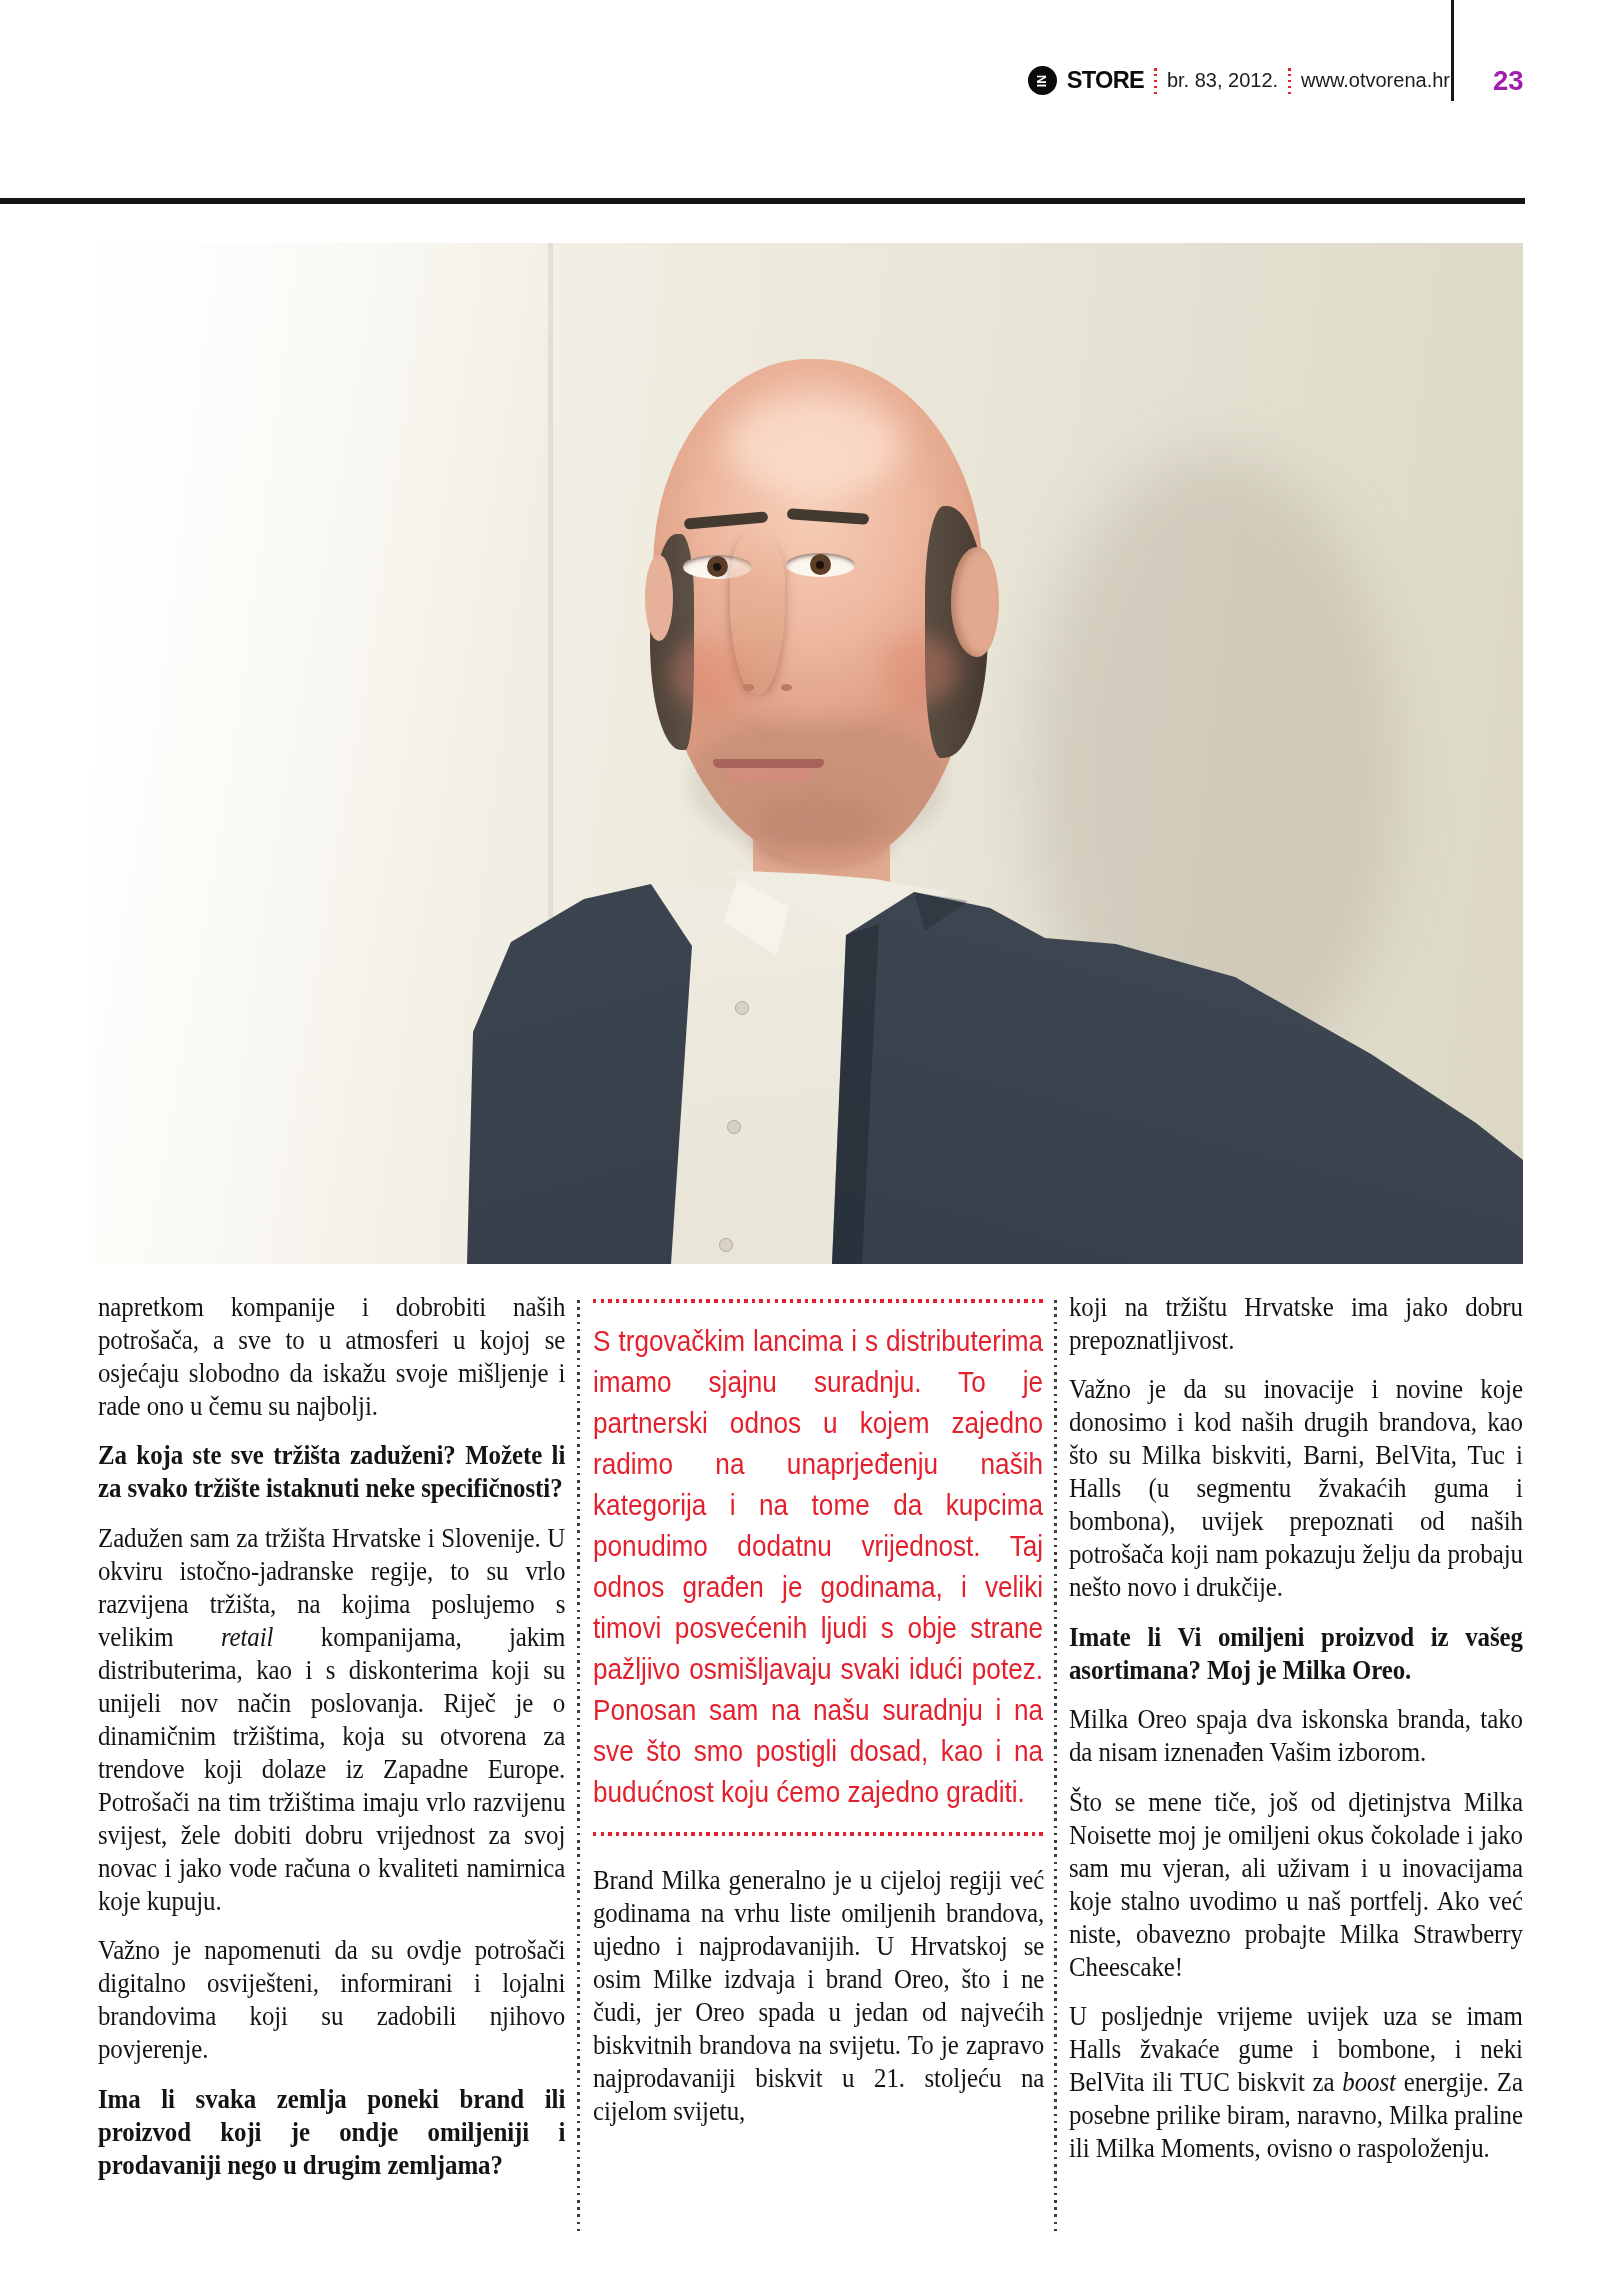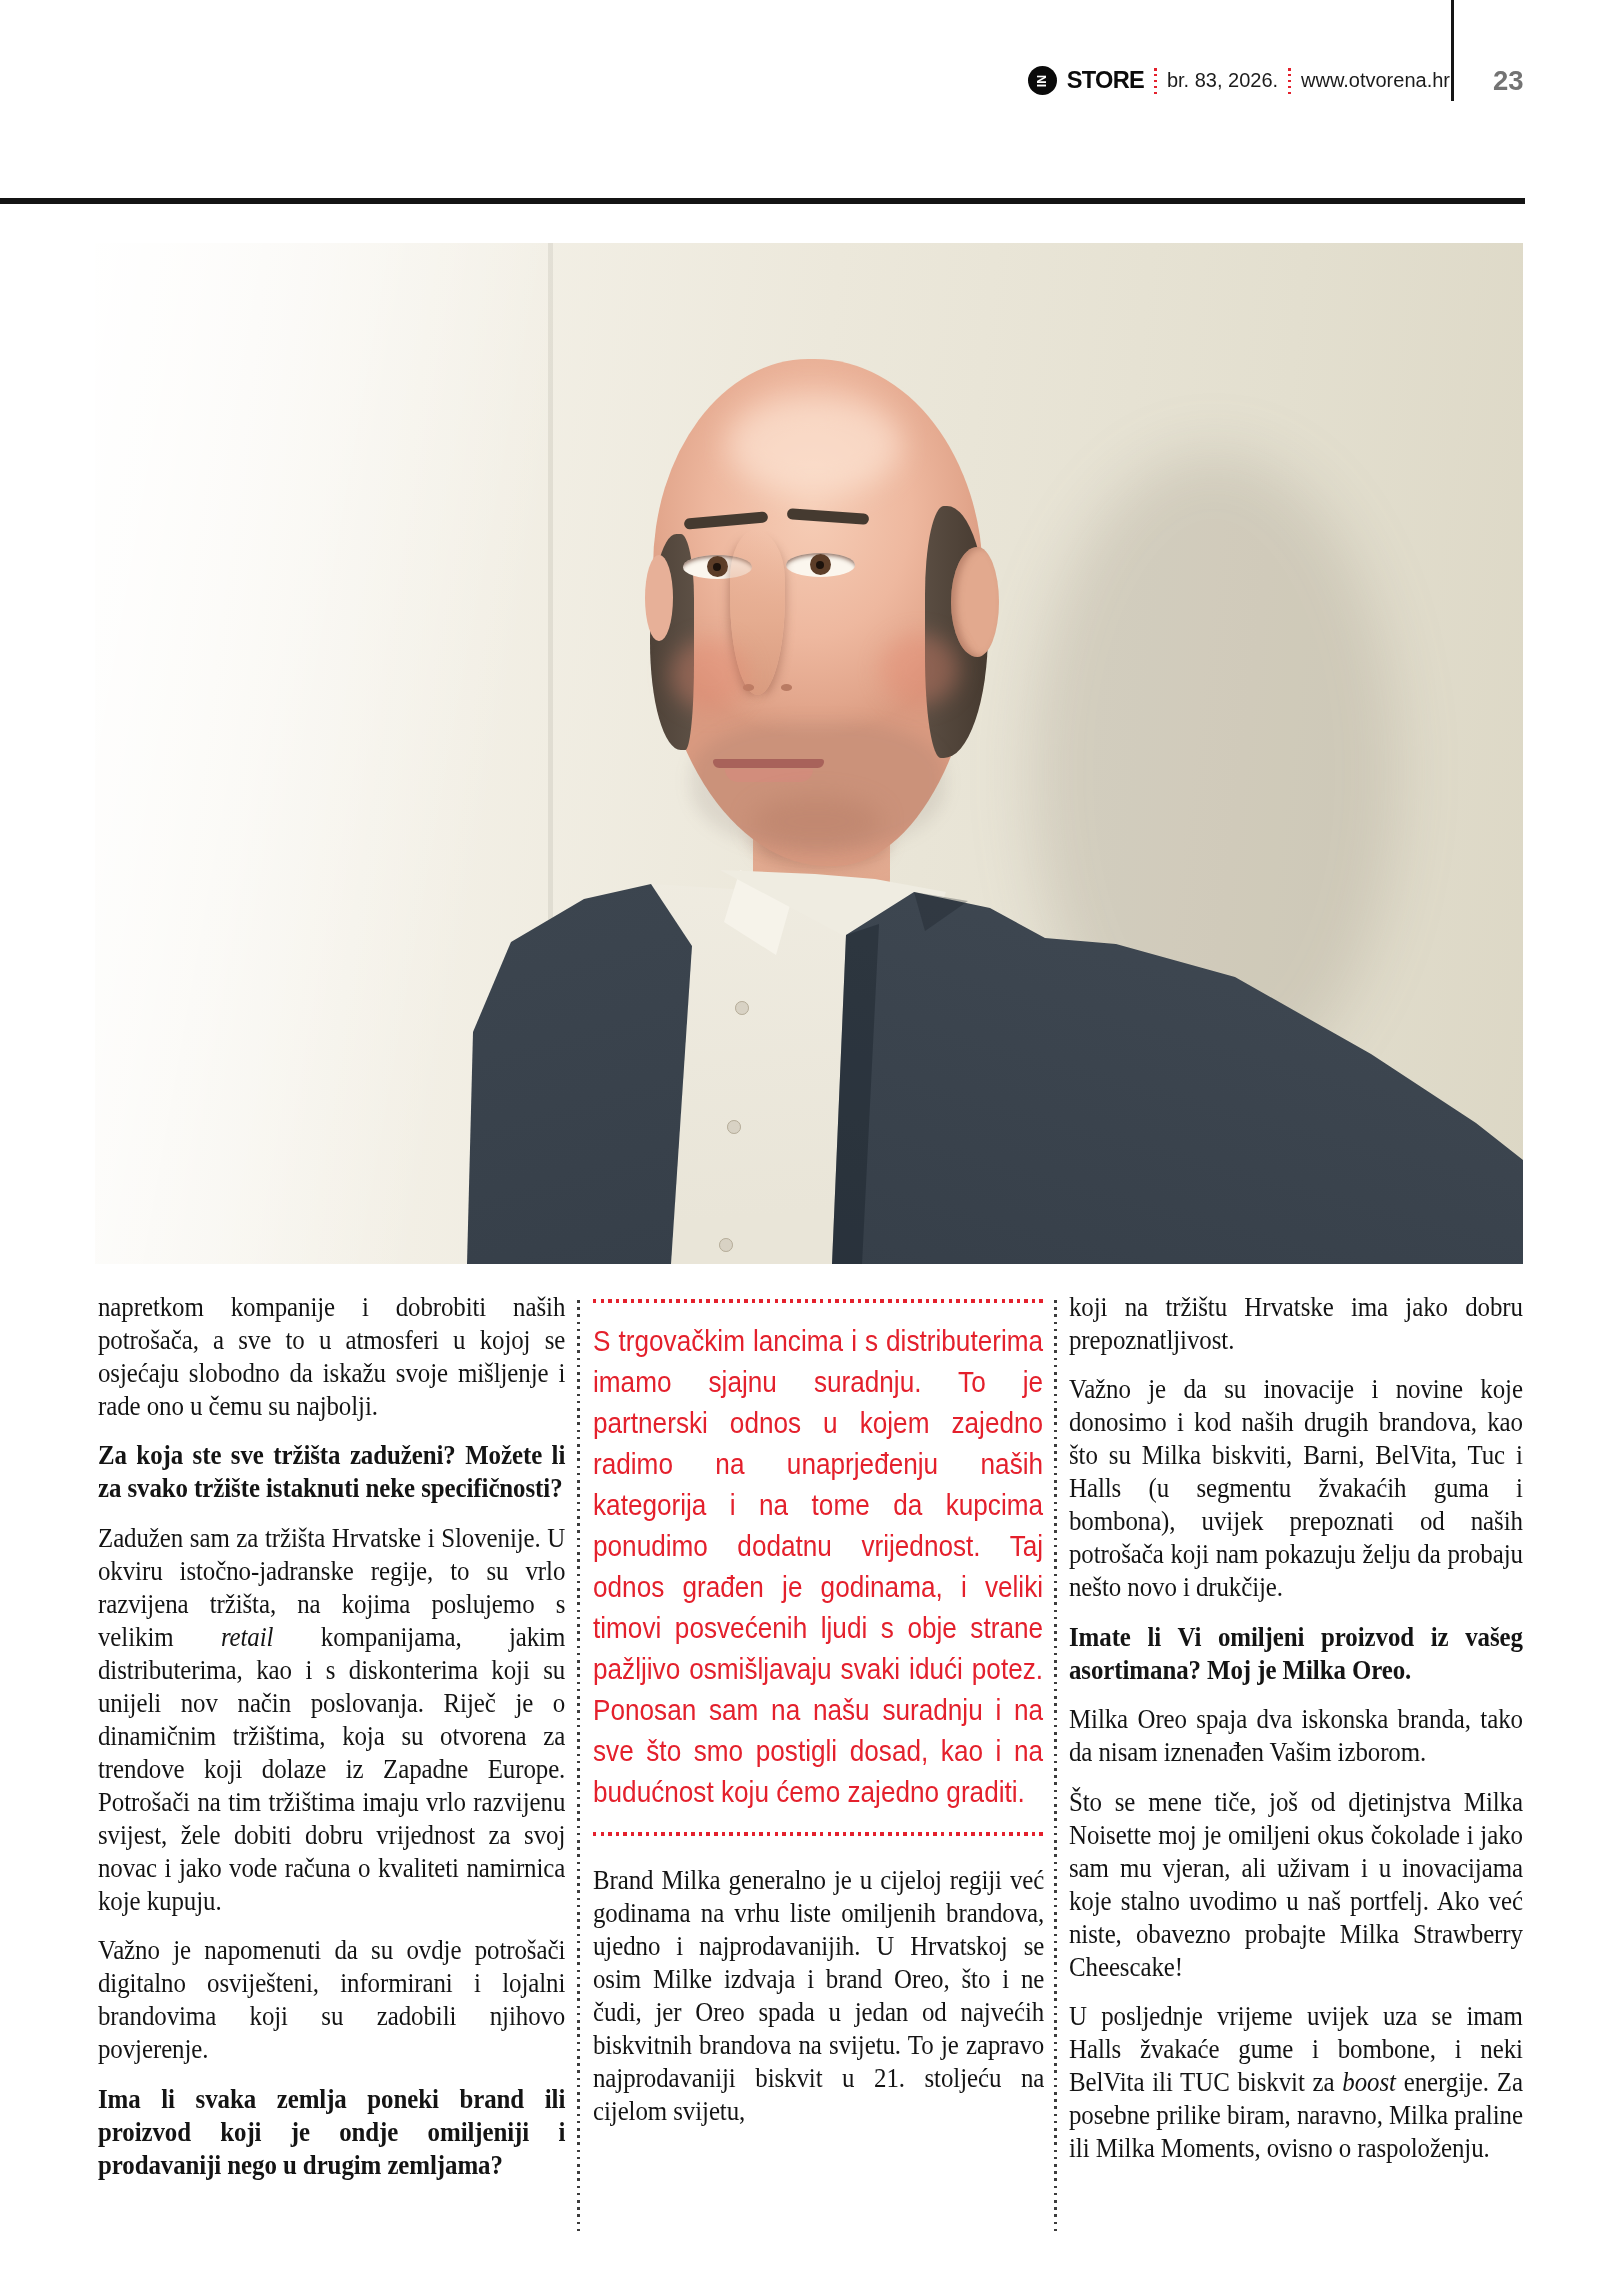--- a/index.html
+++ b/index.html
@@ -11,21 +11,21 @@
   .top-rule{position:absolute;left:0;top:198px;width:1525px;height:5.9px;background:#141414;}
   .masthead{position:absolute;right:173px;top:64px;height:33px;display:flex;align-items:center;gap:9.8px;
             font-family:"Liberation Sans",sans-serif;font-size:20px;color:#1c1c1c;white-space:nowrap;}
   .logo-circle{width:29px;height:29px;border-radius:50%;background:#0a0a0a;display:flex;
                align-items:center;justify-content:center;flex:0 0 auto;}
   .logo-in{color:#ffffff;font-weight:700;font-size:12.4px;transform:rotate(-90deg);letter-spacing:0;}
   .brand{font-weight:700;font-size:23.6px;letter-spacing:-0.7px;color:#0c0c0c;}
   .dots-v{width:3.3px;height:26px;flex:0 0 auto;
           background:repeating-linear-gradient(180deg,#e4202c 0 2.6px,transparent 2.6px 5.9px);}
   .page-num{position:absolute;left:1493px;top:65px;font-family:"Liberation Sans",sans-serif;
-            font-weight:700;font-size:27.5px;color:#737373;}
+            font-weight:700;font-size:27.5px;color:#a21caf;}
 
   
   .photo{position:absolute;left:95px;top:243px;width:1428px;height:1021px;margin:0;overflow:hidden;
          background:linear-gradient(97deg,#fcfbf8 0%,#f4f1e8 22%,#ece8db 48%,#e3dfcf 78%,#dcd7c5 100%);}
   .photo *{position:absolute;}
   .wall-light{left:0;top:0;width:458px;height:100%;
               background:linear-gradient(100deg,rgba(255,255,255,0.92),rgba(255,255,255,0) 78%);}
   .wall-corner{left:453px;top:0;width:5.2px;height:100%;background:rgba(90,85,70,0.10);}
   .wall-shadow{left:936px;top:209px;width:366px;height:641px;border-radius:50%;
                background:rgba(120,110,92,0.18);filter:blur(30px);}
@@ -119,21 +119,21 @@
 <div class="page">
 
   <div class="head-bar"></div>
 
   <div class="masthead">
     <span class="logo-circle">
         <span class="logo-in">IN</span>
       </span>
     <span class="brand">STORE</span>
     <span class="dots-v"></span>
-    <span class="issue">br. 83, 2026.</span>
+    <span class="issue">br. 83, 2012.</span>
     <span class="dots-v"></span>
     <span class="website">www.otvorena.hr</span>
   </div>
   <div class="page-num">23</div>
 
   <div class="top-rule"></div>
 
   <figure class="photo">
     <div class="wall-light"></div>
     <div class="wall-corner"></div>

